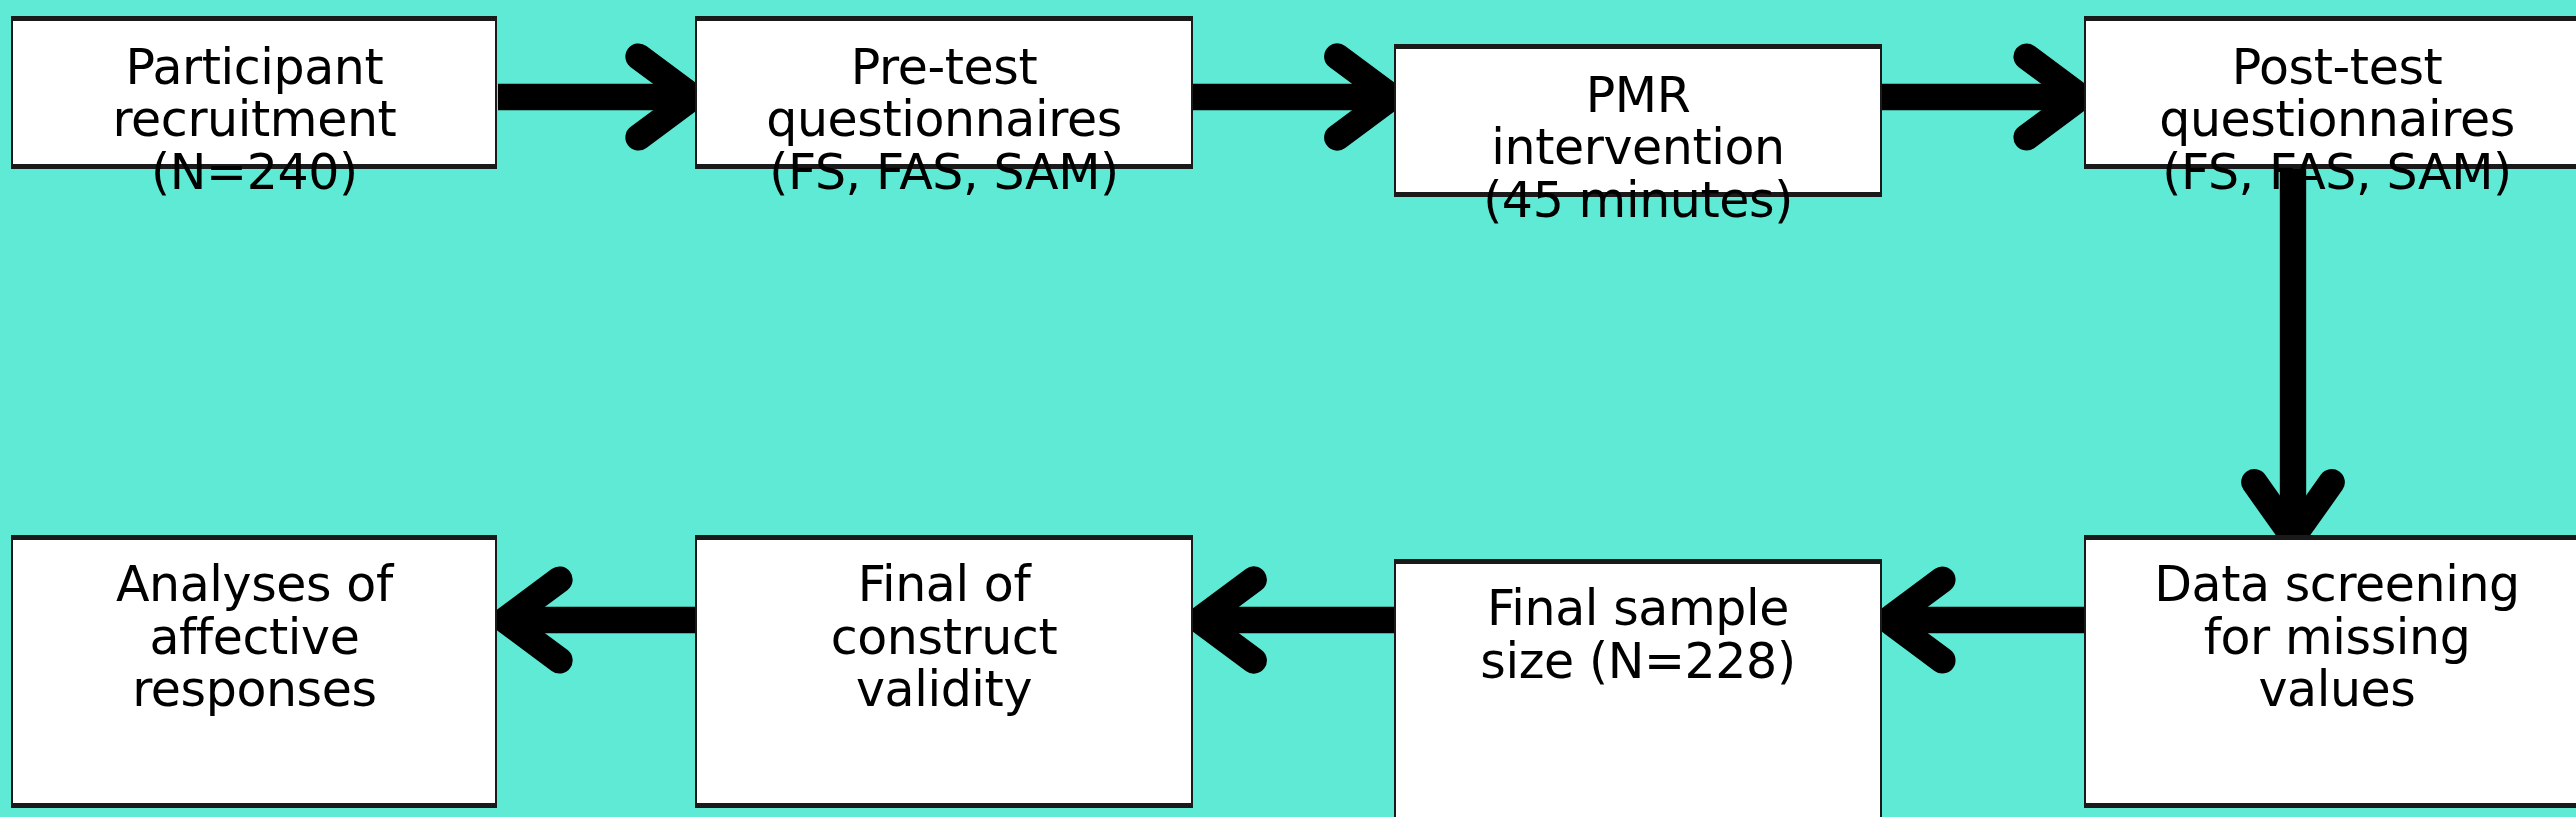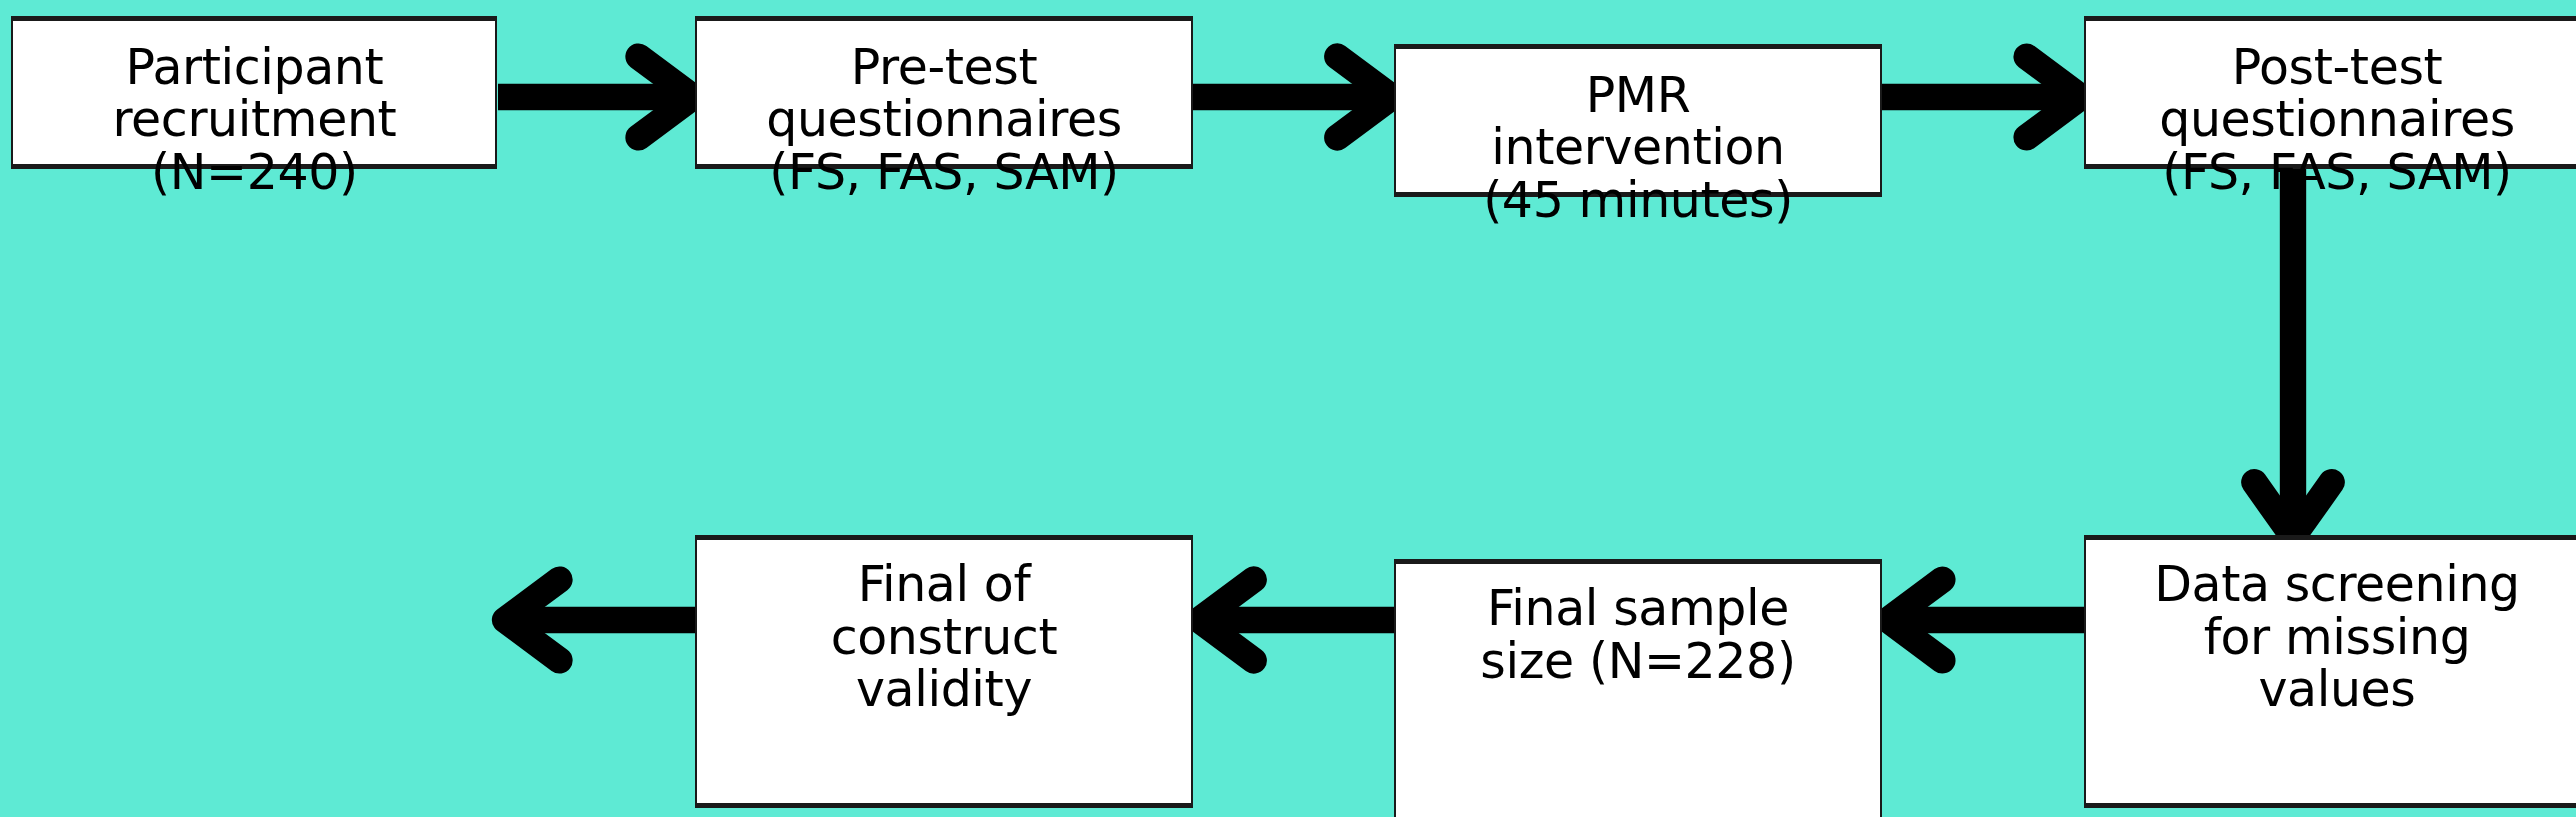--- a/index.html
+++ b/index.html
@@ -112,20 +112,25 @@
     <span class="node-label">Final sample
 size (N=228)</span>
   </div>
 
   <div class="node pad-sm" id="node-validity">
     <span class="node-label">Final of
 construct
 validity</span>
   </div>
 
+  <div class="node pad-sm" id="node-analyses">
+    <span class="node-label">Analyses of
+affective
+responses</span>
+  </div>
 
   <div class="arrow" id="arrow-1">
     <svg width="202" height="88" viewBox="0 0 230 100">
       <line class="shaft" x1="0" y1="50" x2="226" y2="50" stroke-width="30"></line>
       <polyline class="head" points="160,4 222,50 160,96" stroke-width="30"></polyline>
     </svg>
   </div>
 
   <div class="arrow" id="arrow-2">
     <svg width="207" height="88" viewBox="0 0 235 100">

